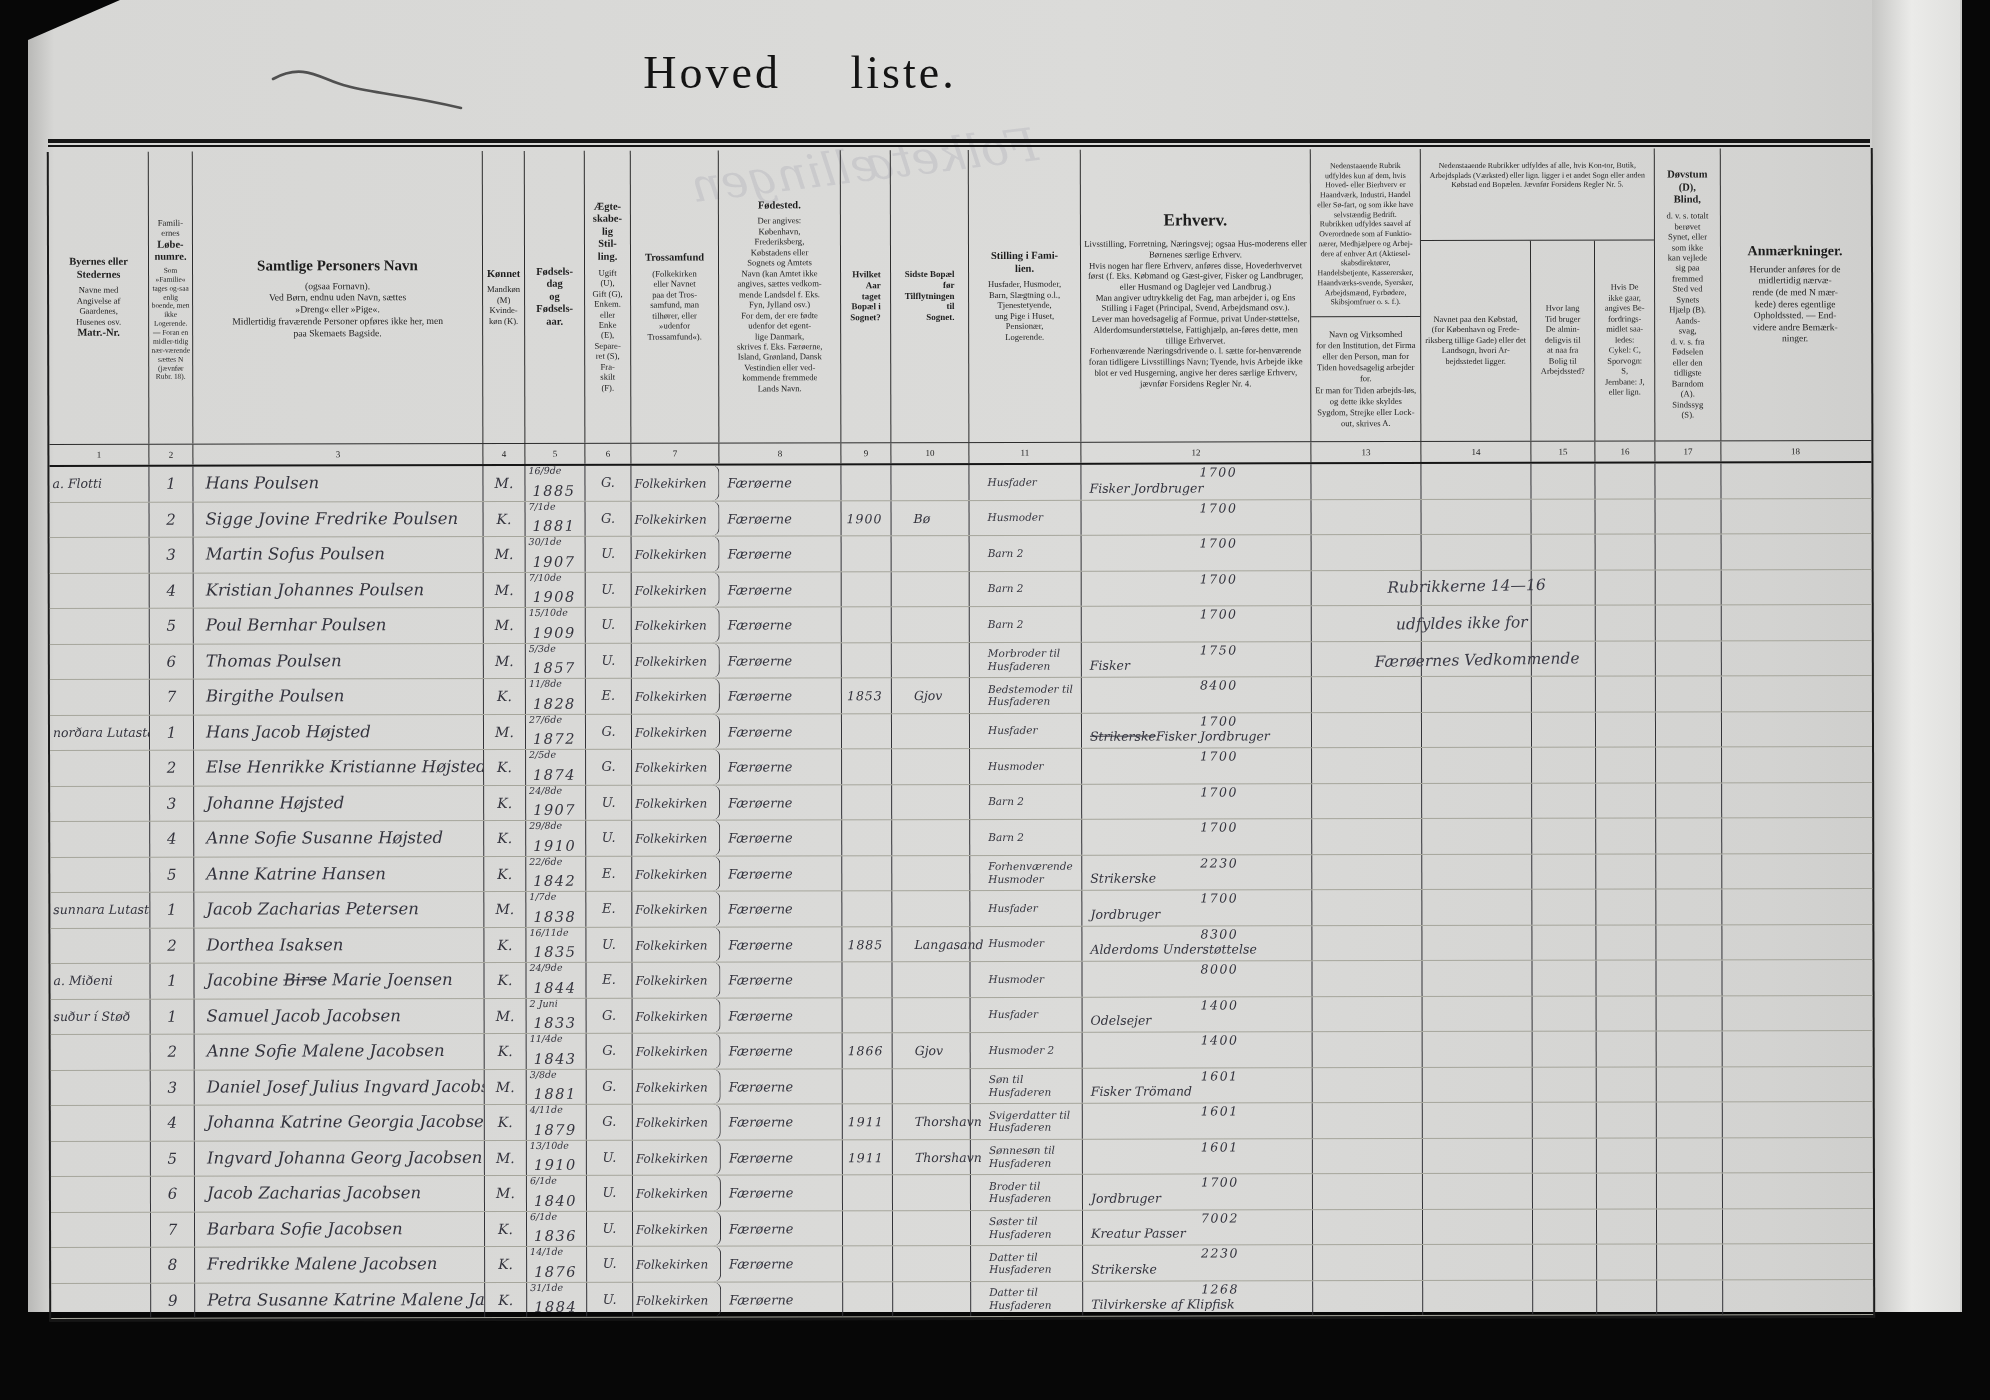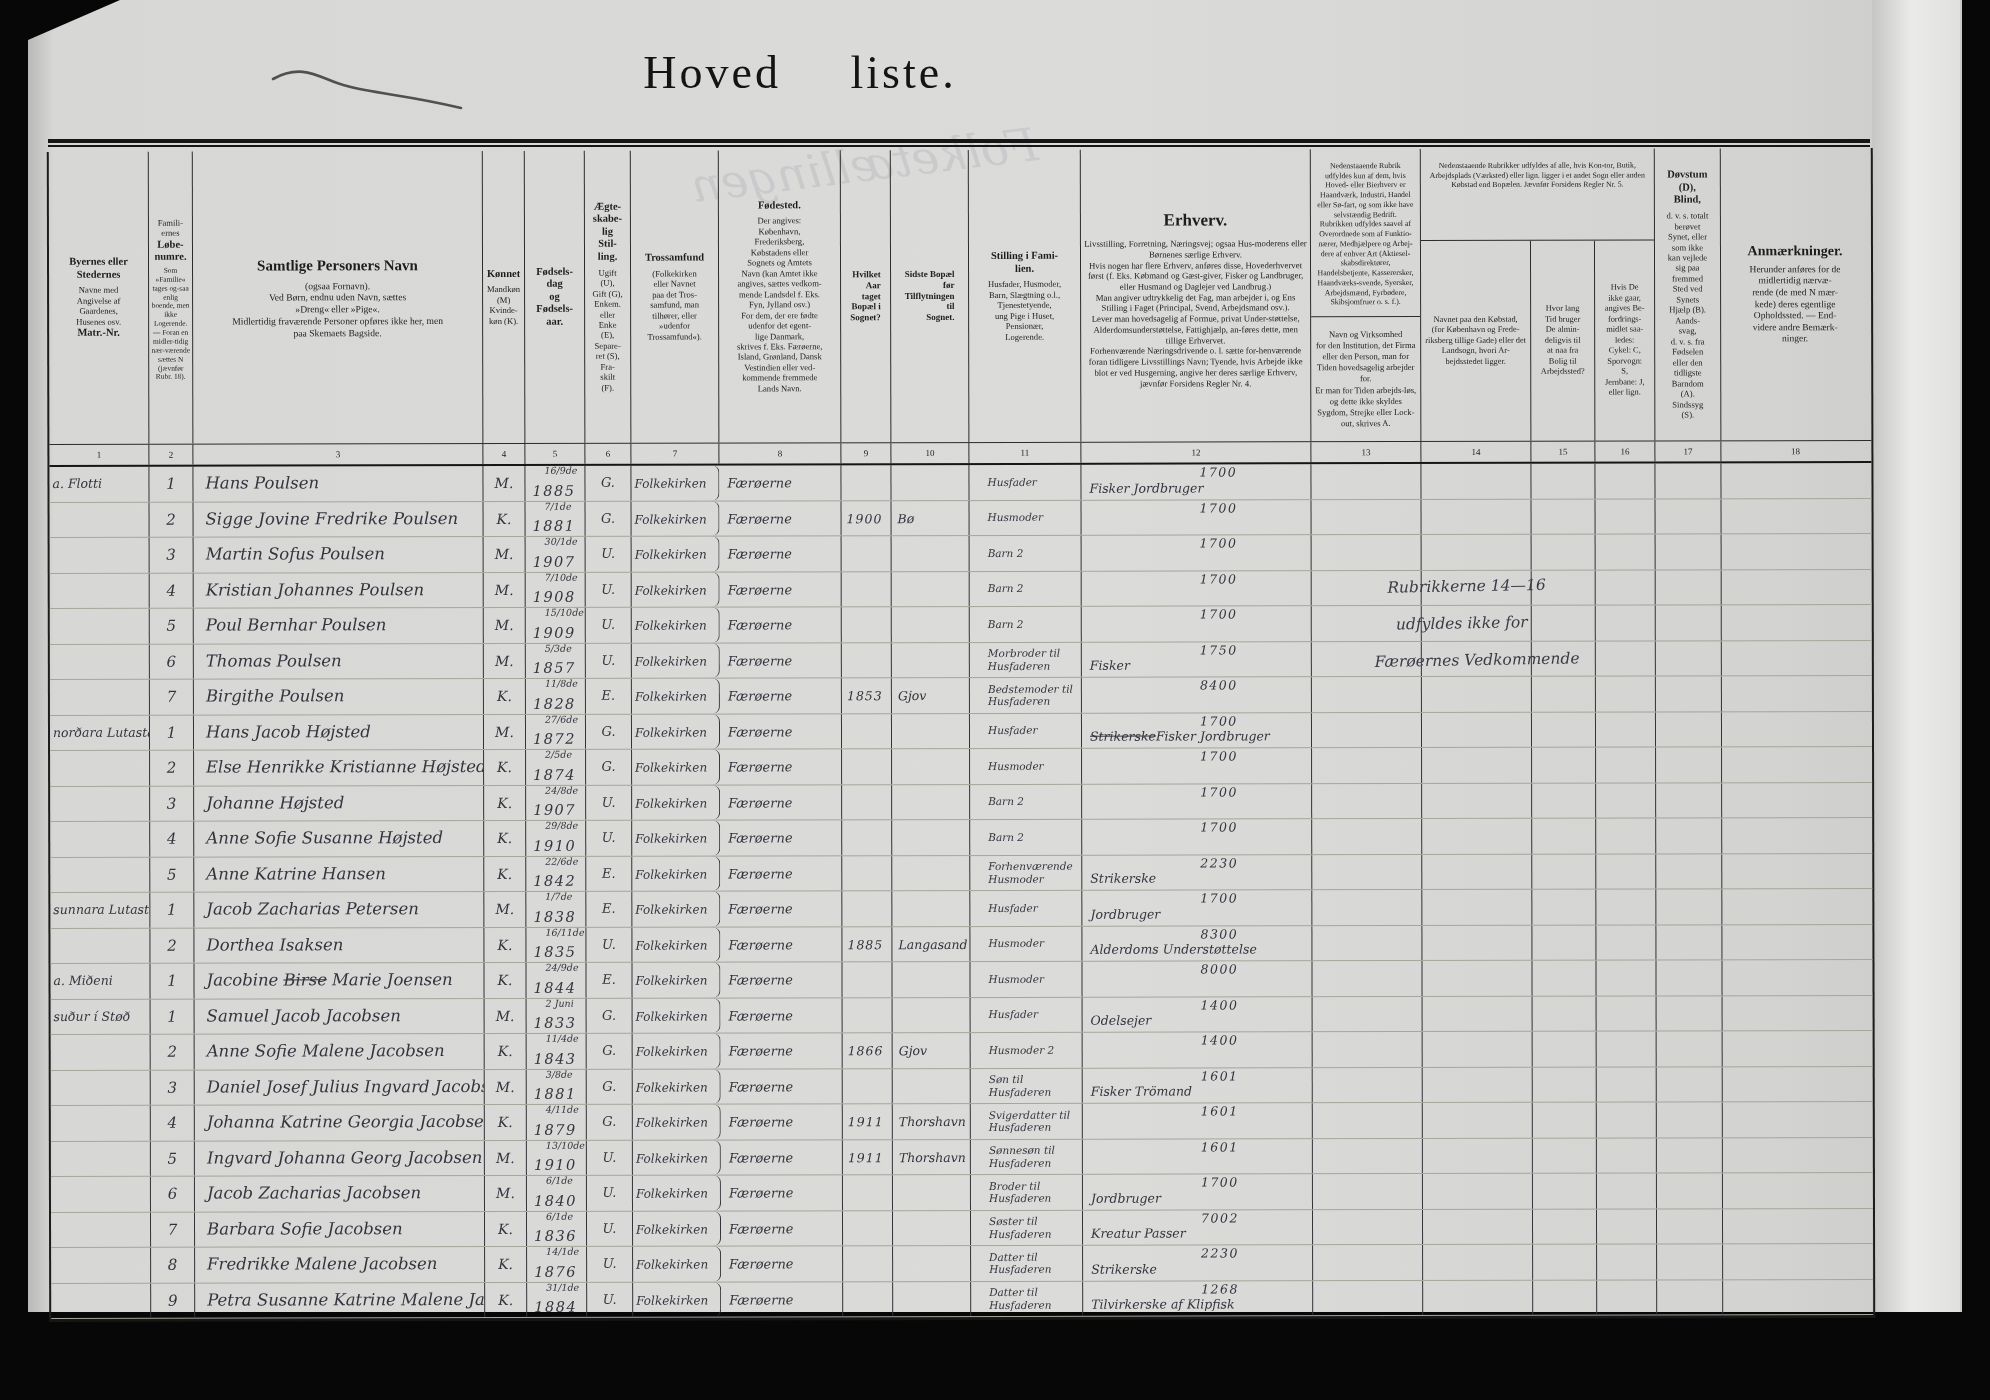--- a/index.html
+++ b/index.html
@@ -68,27 +68,27 @@
   .cell{box-sizing:border-box;border-right:1px solid #333338;position:relative;overflow:visible;}
   .hw{font-family:"DejaVu Serif",serif;font-style:italic;color:#34343e;}
   .place{font-size:12.5px;padding:9px 1px 0 3px;white-space:nowrap;overflow:hidden;}
   .no{font-size:15px;text-align:center;padding-top:8px;}
   .name{white-space:nowrap;overflow:hidden;padding:7px 0 0 12px;}
   .name span{font-size:16.5px;}
   .name span:not(:empty){margin-right:5px;}
   .struck,.occstruck{text-decoration:line-through;}
   .struck:empty,.occstruck:empty,.fam:empty,.day:empty,.yr:empty{display:none;}
   .sex{font-size:14px;text-align:center;padding-top:9px;}
-  .bd .day{position:absolute;top:-1px;left:19px;font-size:9.5px;text-align:right;}
+  .bd .day{position:absolute;top:-1px;left:3px;font-size:9.5px;text-align:right;}
   .bd .yr{position:absolute;bottom:2px;left:7px;font-size:14.5px;letter-spacing:1.5px;}
   .status{font-size:13px;text-align:center;padding-top:9px;}
   .church{font-size:12px;padding:11px 0 0 3px;white-space:nowrap;overflow:hidden;border-radius:7px;}
   .birth{font-size:13px;padding:10px 0 0 8px;white-space:nowrap;}
   .moved{font-size:12.5px;padding:10px 0 0 5px;letter-spacing:1px;}
-  .last{font-size:12.5px;padding:10px 0 0 6px;white-space:nowrap;}
+  .last{font-size:12.5px;padding:10px 0 0 22px;white-space:nowrap;}
   .famcell{display:flex;flex-direction:column;justify-content:center;padding-left:18px;}
   .fam{font-size:10.5px;line-height:1.2;white-space:nowrap;}
   .occcell .occ{position:absolute;left:8px;bottom:3px;white-space:nowrap;}
   .occcell .occ span{font-size:12.5px;}
   .occcell .code{position:absolute;left:118px;top:0px;font-size:12.5px;letter-spacing:1.5px;}
 
   .rubriknote{position:absolute;left:1388px;top:568px;transform:rotate(-1deg);}
   .rubriknote div{font-family:"DejaVu Serif",serif;font-style:italic;font-size:15.5px;
       color:#3b3b46;line-height:37px;white-space:nowrap;}
   .rubriknote div:nth-child(2){margin-left:8px;}

